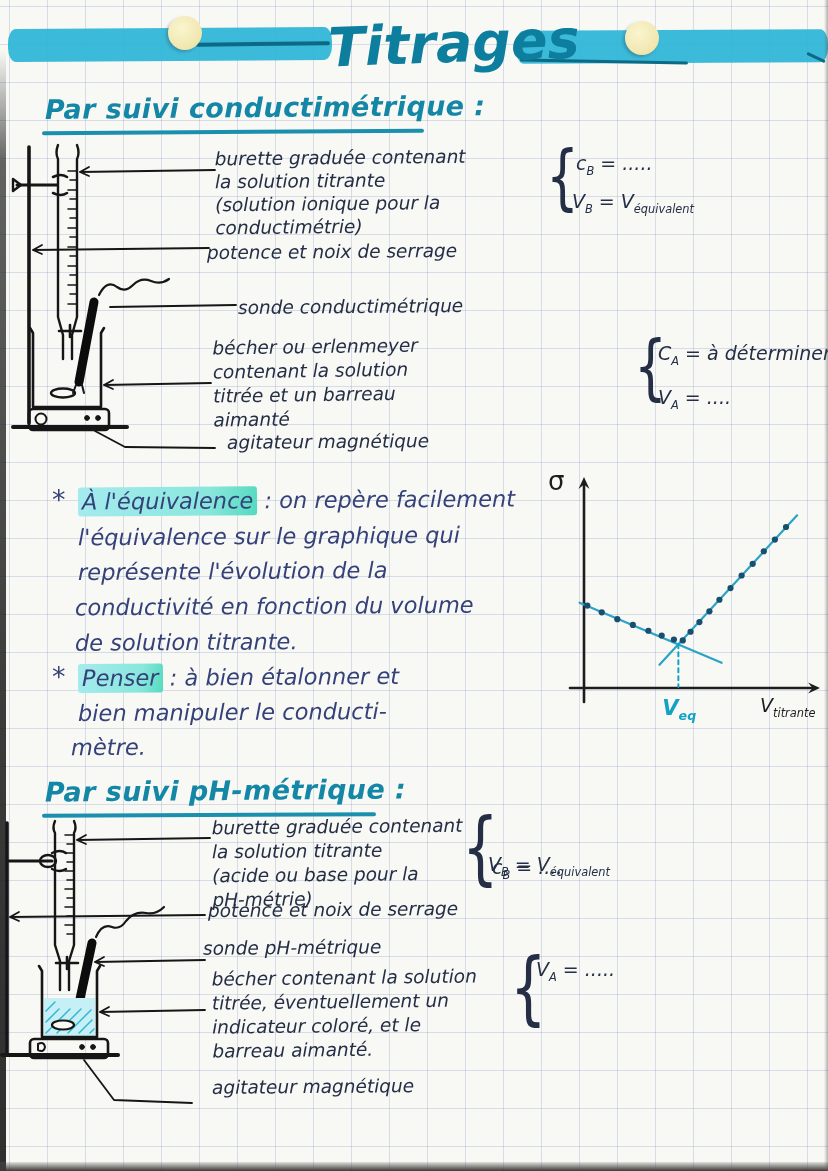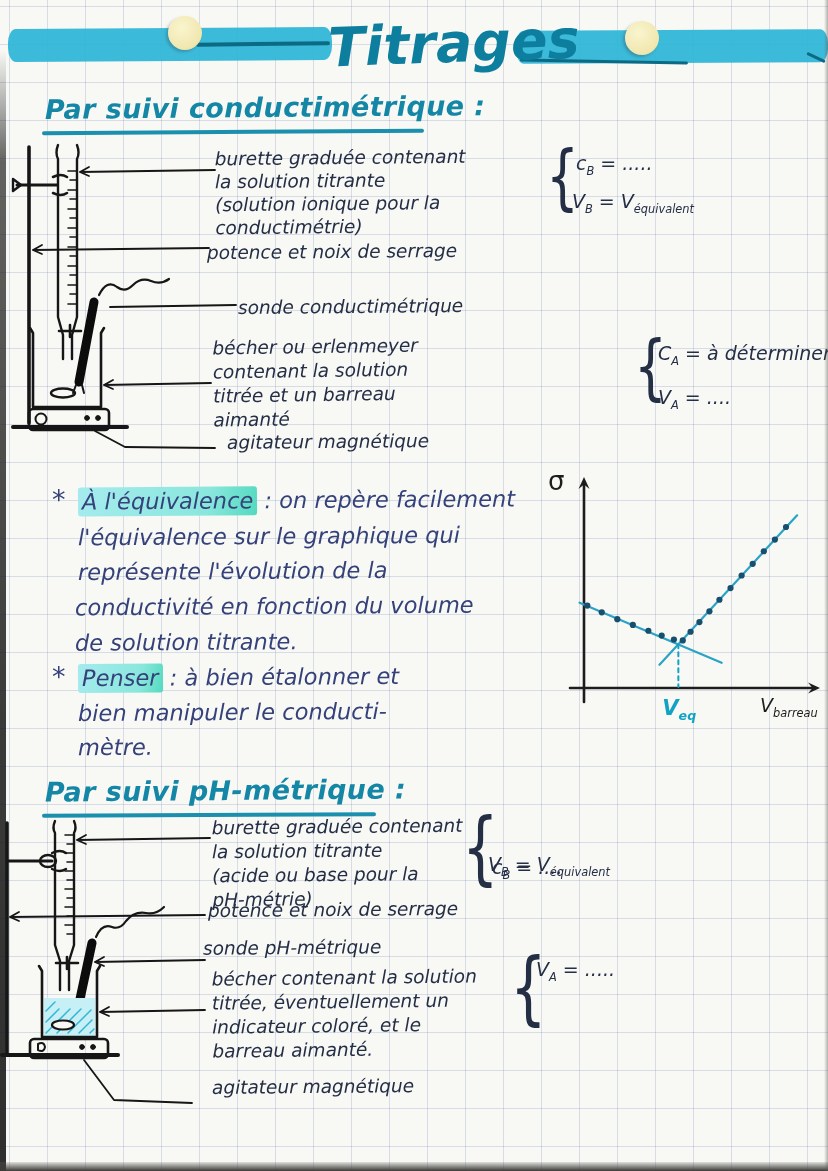--- a/index.html
+++ b/index.html
@@ -115,21 +115,21 @@
   <div class="star" style="left:52px;top:484px;">*</div>
   <div class="hw bullettext" style="left:78px;top:487px;transform:rotate(-0.4deg);"><span class="mint">À l'équivalence</span><span> : on repère facilement</span></div>
   <div class="hw bullettext" style="left:78px;top:523px;transform:rotate(-0.4deg);">l'équivalence sur le graphique qui</div>
   <div class="hw bullettext" style="left:78px;top:558px;transform:rotate(-0.4deg);">représente l'évolution de la</div>
   <div class="hw bullettext" style="left:75px;top:593px;transform:rotate(-0.4deg);">conductivité en fonction du volume</div>
   <div class="hw bullettext" style="left:75px;top:629px;transform:rotate(-0.4deg);">de solution titrante.</div>
 
   <div class="star" style="left:52px;top:661px;">*</div>
   <div class="hw bullettext" style="left:78px;top:664px;transform:rotate(-0.4deg);"><span class="mint">Penser</span><span> : à bien étalonner et</span></div>
   <div class="hw bullettext" style="left:78px;top:699px;transform:rotate(-0.4deg);">bien manipuler le conducti-</div>
-  <div class="hw bullettext" style="left:78px;top:734px;transform:rotate(-0.4deg);">mètre.</div>
+  <div class="hw bullettext" style="left:71px;top:734px;transform:rotate(-0.4deg);">mètre.</div>
 
   <div id="chart-box">
     <svg id="conduct-chart" width="280" height="262" viewBox="0 0 280 262">
         <line x1="36" y1="236" x2="36" y2="18" stroke="#1d1d1d" stroke-width="2.6" stroke-linecap="round"></line>
         <path d="M36 11 l-5.5 12 l5.5 -4.5 l5.5 4.5 Z" fill="#1d1d1d" stroke="none"></path>
         <line x1="22" y1="222" x2="264" y2="222" stroke="#1d1d1d" stroke-width="2.6" stroke-linecap="round"></line>
         <path d="M272 222 l-12 -5.5 l4.5 5.5 l-4.5 5.5 Z" fill="#1d1d1d" stroke="none"></path>
         <line x1="31.56" y1="136.64" x2="173.64" y2="196.78" stroke="#2aa3c6" stroke-width="2.2" stroke-linecap="round"></line>
         <line x1="111.47999999999999" y1="198.72" x2="249.12" y2="49.34" stroke="#2aa3c6" stroke-width="2.2" stroke-linecap="round"></line>
         <line x1="130.35" y1="178.35" x2="130.35" y2="221" stroke="#12a3c4" stroke-width="2" stroke-linecap="round" stroke-dasharray="4,4"></line>
@@ -146,21 +146,21 @@
         <circle cx="161.43" cy="145.37" r="3.1" fill="#17506e" stroke="none"></circle>
         <circle cx="171.42" cy="133.73000000000002" r="3.1" fill="#17506e" stroke="none"></circle>
         <circle cx="182.51999999999998" cy="122.09" r="3.1" fill="#17506e" stroke="none"></circle>
         <circle cx="193.62" cy="109.48" r="3.1" fill="#17506e" stroke="none"></circle>
         <circle cx="204.72" cy="97.84" r="3.1" fill="#17506e" stroke="none"></circle>
         <circle cx="215.82" cy="85.23000000000002" r="3.1" fill="#17506e" stroke="none"></circle>
         <circle cx="226.92" cy="73.59" r="3.1" fill="#17506e" stroke="none"></circle>
         <circle cx="238.01999999999998" cy="60.97999999999999" r="3.1" fill="#17506e" stroke="none"></circle>
       </svg>
     <div class="chart-lab" style="left:0px;top:0px;font-size:26px;">σ</div>
-    <div class="chart-lab" style="left:212px;top:228px;font-size:19px;font-style:italic;"><span>V</span><sub>barreau</sub></div>
+    <div class="chart-lab" style="left:212px;top:228px;font-size:19px;font-style:italic;"><span>V</span><sub>titrante</sub></div>
     <div class="chart-lab" id="veq-label" style="top: 230px; font-size: 21px; font-weight: bold; font-style: italic; color: rgb(18, 163, 196); left: 114.35px;"><span>V</span><sub>eq</sub></div>
   </div>
 
   <div class="hw heading" style="left:45px;top:775px;transform:rotate(-0.5deg);">Par suivi pH-métrique :</div>
   <div class="underline" style="left:42px;top:813px;width:334px;transform:rotate(-0.3deg);"></div>
 
   <svg class="diagram" style="left:0px;top:815px;" width="215" height="295" viewBox="0 0 215 295" fill="none" stroke="#161616" stroke-linecap="round" stroke-linejoin="round">
 
     <path d="M7 8 V 238" stroke-width="3.6"></path>
     <path d="M2 240 H 118" stroke-width="4"></path>

